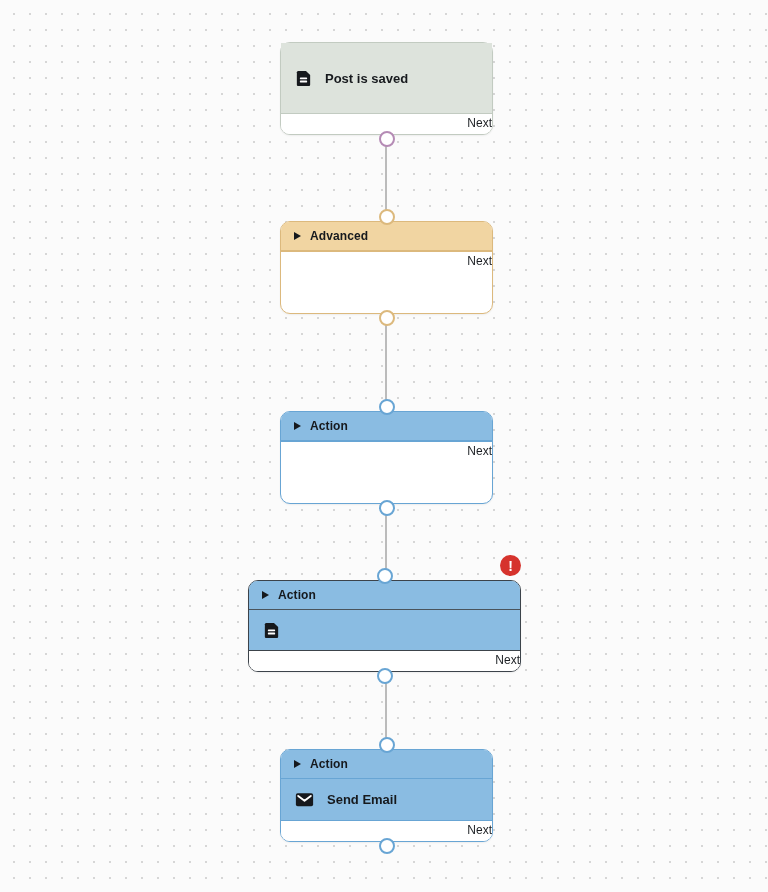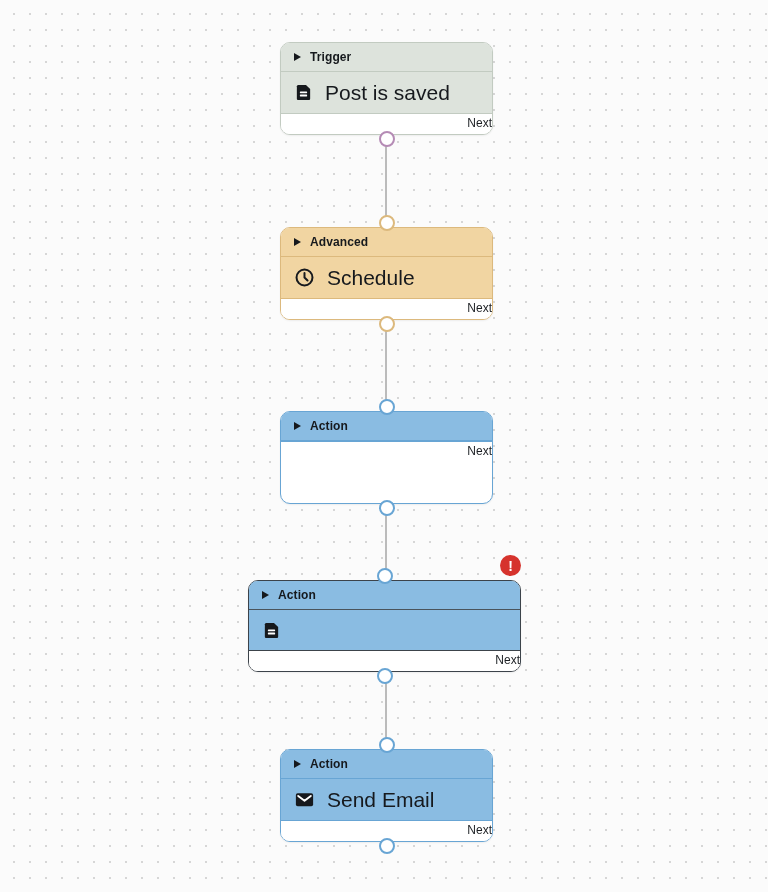--- a/index.html
+++ b/index.html
@@ -24,21 +24,21 @@
   .node-header{
     height:28px;flex:0 0 28px;background:var(--fill);
     border-radius:8.5px 8.5px 0 0;border-bottom:1px solid var(--border);
     display:flex;align-items:center;gap:9px;padding:0 13px;
     font-size:12px;font-weight:600;letter-spacing:.1px;
   }
   .node.selected .node-header{border-bottom-color:#4a545c;}
   .tri{width:0;height:0;border-left:7px solid #16191d;border-top:4.5px solid transparent;border-bottom:4.5px solid transparent;flex:0 0 auto;}
   .node-body{
     flex:1;background:var(--fill);display:flex;align-items:center;gap:12px;
-    padding:0 13px;font-size:21px;font-weight:400;white-space:nowrap;
+    padding:0 13px;font-size:13px;font-weight:700;white-space:nowrap;
   }
   .node-body .icon{flex:0 0 auto;display:flex;align-items:center;}
   .node-footer{
     height:20px;flex:0 0 20px;background:#ffffff;border-top:1px solid var(--border);
     border-radius:0 0 8.5px 8.5px;text-align:right;
     font-size:12px;font-weight:500;line-height:19px;color:#1c1f23;
   }
   .node.selected .node-footer{border-top-color:#3c434a;}
   .port{
     position:absolute;left:50%;margin-left:-8px;width:12px;height:12px;
@@ -46,73 +46,60 @@
   }
   .port-top{top:-13px;}
   .port-bottom{bottom:-13px;}
   .error-badge{
     position:absolute;top:-26px;right:-1px;width:21px;height:21px;border-radius:50%;
     background:#d6332d;color:#ffffff;font-size:14px;font-weight:700;
     display:flex;align-items:center;justify-content:center;z-index:5;line-height:1;
   }
   
   #node-1{left:280px;top:42px;width:213px;height:93px;}
-  #node-2{left:280px;top:227px;width:213px;height:93px;}
+  #node-2{left:280px;top:221px;width:213px;height:93px;}
   #node-3{left:280px;top:411px;width:213px;height:93px;}
   #node-4{left:248px;top:580px;width:273px;height:92px;}
   #node-5{left:280px;top:749px;width:213px;height:93px;}
   #edge-1{left:385px;top:140px;height:82px;}
   #edge-2{left:385px;top:325px;height:81px;}
   #edge-3{left:385px;top:509px;height:66px;}
   #edge-4{left:385px;top:677px;height:67px;}
 </style>
 </head>
 <body>
 
 <div class="canvas">
 
   <div class="edge" id="edge-1"></div>
   <div class="edge" id="edge-2"></div>
   <div class="edge" id="edge-3"></div>
   <div class="edge" id="edge-4"></div>
 
   <div class="node trigger" id="node-1">
-    <div class="node-header">
-      <span class="tri"></span>
-      <span>Trigger</span>
-    </div>
     <div class="node-body">
       <span class="icon">
         <svg width="19" height="19" viewBox="0 0 20 20">
             <path d="M4.6 2h8l4.4 4.4v10.1c0 .8-.7 1.5-1.5 1.5h-11c-.8 0-1.5-.7-1.5-1.5v-13C3 2.7 3.8 2 4.6 2z" fill="#16191d"></path>
             <rect x="6.2" y="8.9" width="7.6" height="1.9" rx=".5" fill="#fff"></rect>
             <rect x="6.2" y="12.2" width="7.6" height="1.9" rx=".5" fill="#fff"></rect>
           </svg>
       </span>
       <span>Post is saved</span>
     </div>
     <div class="node-footer">
       <span>Next</span>
     </div>
     <div class="port port-bottom"></div>
   </div>
 
   <div class="node advanced" id="node-2">
     <div class="node-header">
       <span class="tri"></span>
       <span>Advanced</span>
-    </div>
-    <div class="node-body">
-      <span class="icon">
-        <svg width="21" height="21" viewBox="0 0 20 20">
-            <circle cx="10" cy="10" r="7.6" fill="none" stroke="#16191d" stroke-width="1.9"></circle>
-            <path d="M10 5.6V10l2.9 2.9" fill="none" stroke="#16191d" stroke-width="1.9" stroke-linecap="round" stroke-linejoin="round"></path>
-          </svg>
-      </span>
-      <span>Schedule</span>
     </div>
     <div class="node-footer">
       <span>Next</span>
     </div>
     <div class="port port-top"></div>
     <div class="port port-bottom"></div>
   </div>
 
   <div class="node action" id="node-3">
     <div class="node-header">

